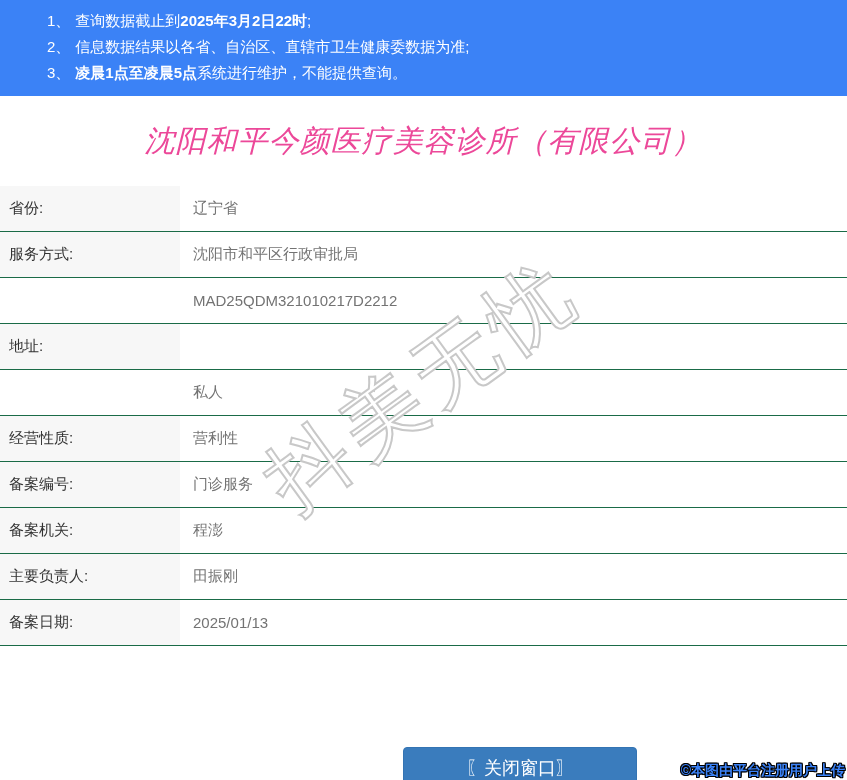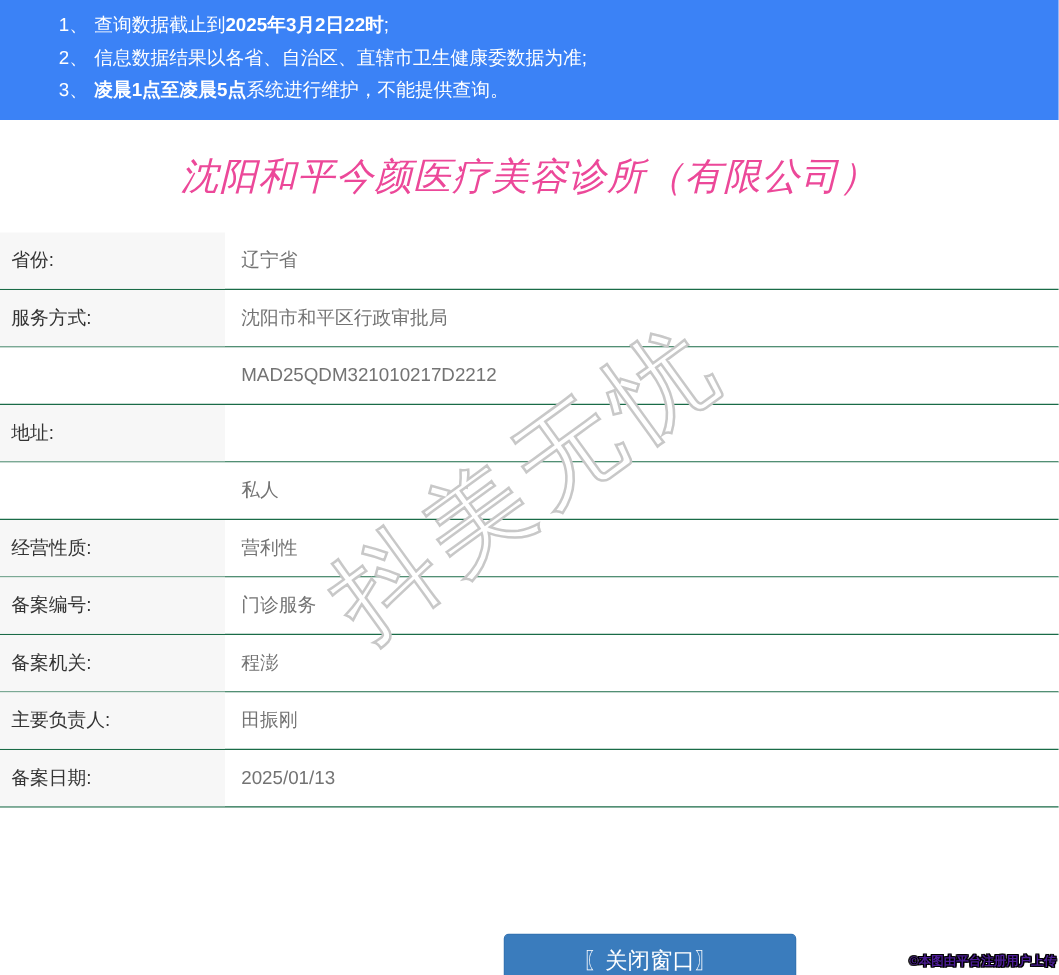--- a/index.html
+++ b/index.html
@@ -54,21 +54,21 @@
     box-sizing:border-box;
     background:#3a7cbd; border:1px solid #3474b3; border-radius:4px;
     color:#ffffff; font-size:18px;
     display:flex; align-items:center; justify-content:center;
     cursor:pointer; z-index:6;
   }
 
   
   .credit {
     position:absolute; right:2px; top:762px;
-    font-size:10px; font-weight:bold; color:#4c1d95; z-index:7; white-space:nowrap;
+    font-size:14px; font-weight:bold; color:#3b82f6; z-index:7; white-space:nowrap;
     text-shadow:
       -1px -1px 0 #000, 1px -1px 0 #000, -1px 1px 0 #000, 1px 1px 0 #000,
       0 -1px 0 #000, 0 1px 0 #000, -1px 0 0 #000, 1px 0 0 #000;
   }
 </style>
 </head>
 <body>
 
 <div class="banner">
   <div class="line"><span class="num">1、</span><span>查询数据截止到</span><span class="bold-seg">2025年3月2日22时</span><span>;</span></div>

